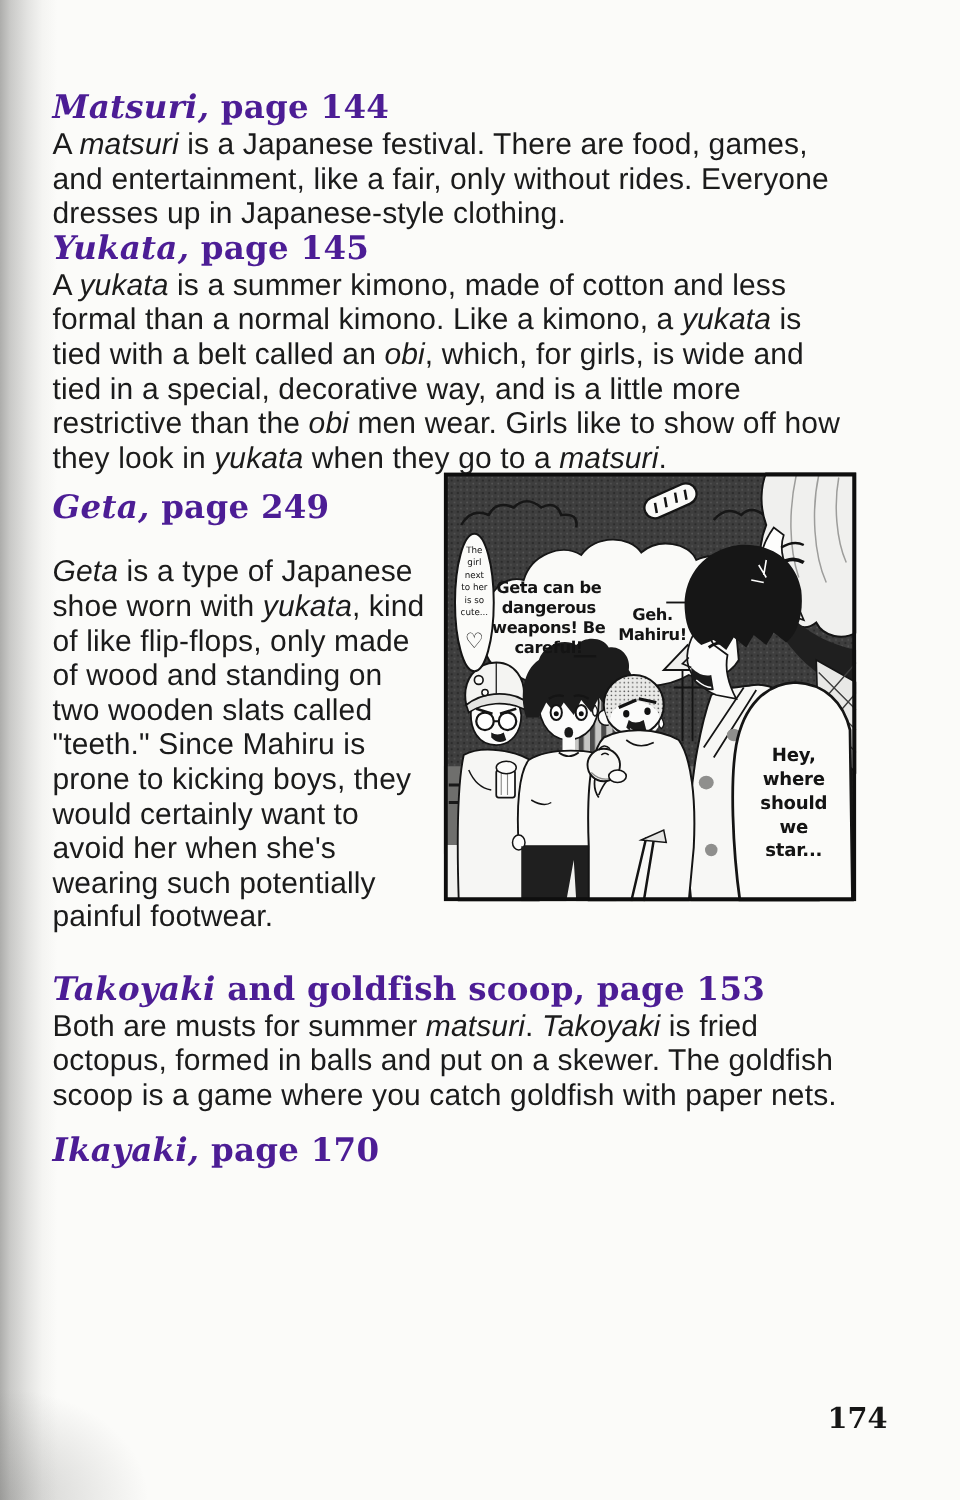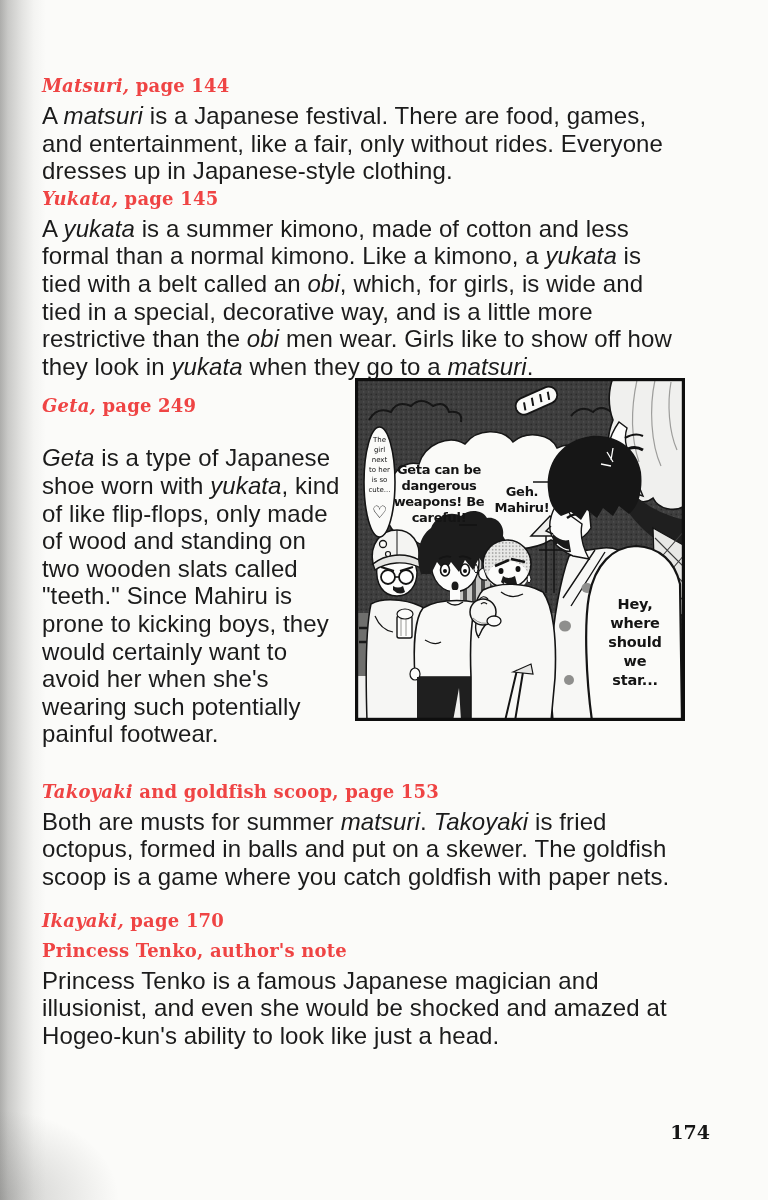--- a/index.html
+++ b/index.html
@@ -11,41 +11,41 @@
   .spine-shadow{
     position:absolute;left:0;top:0;bottom:0;width:46px;
     background:linear-gradient(90deg,#adadab 0px,#c9c9c7 8px,#e3e3e1 22px,#f4f4f2 34px,#fbfbf9 46px);
   }
   .corner-shade{
     position:absolute;left:0;bottom:0;width:120px;height:90px;
     background:radial-gradient(ellipse at 0% 100%, rgba(120,120,118,0.35), rgba(120,120,118,0) 70%);
   }
   .content{position:absolute;left:42px;top:72px;width:680px;}
   h2.shead{
-    font-family:"DejaVu Serif", serif;font-weight:700;font-size:18px;
-    line-height:28px;margin:12px 0 2px 0;color:#ef4444;letter-spacing:0.2px;
+    font-family:"DejaVu Serif", serif;font-weight:700;font-size:26px;
+    line-height:28px;margin:12px 0 2px 0;color:#4c1d95;letter-spacing:0.2px;
   }
   h2.shead:first-child{margin-top:0;}
   .hterm{font-style:italic;white-space:pre-wrap;}
   .hrest{white-space:pre-wrap;}
   p.body{font-size:24px;line-height:27.6px;margin:0;max-width:640px;letter-spacing:0.1px;}
   .it{font-style:italic;}
   section.geta{position:relative;min-height:332px;}
   section.geta p.body{width:303px;margin-top:24px;}
   .panel-wrap{position:absolute;left:313px;top:-14px;width:330px;height:343px;}
   .panel-wrap svg{display:block;}
   svg text{font-family:"DejaVu Sans", sans-serif;fill:#141414;}
   .bub-tiny{font-size:7px;font-weight:400;}
   .bub-heart{font-size:17px;font-weight:400;}
   .bub-warn{font-size:13px;font-weight:700;letter-spacing:-0.3px;}
   .bub-geh{font-size:13px;font-weight:700;letter-spacing:-0.3px;}
   .bub-hey{font-size:14.5px;font-weight:700;letter-spacing:-0.2px;}
   .page-number{
     position:absolute;right:58px;top:1121px;
-    font-family:"DejaVu Serif", serif;font-weight:700;font-size:19px;color:#161616;
+    font-family:"DejaVu Serif", serif;font-weight:700;font-size:23px;color:#161616;
   }
 </style>
 </head>
 <body>
 
 <div class="spine-shadow"></div>
 <div class="corner-shade"></div>
 
 <main class="content">
 
@@ -239,20 +239,16 @@
 
   <section>
     <h2 class="shead" style="margin-top:30px"><span class="hterm">Takoyaki</span><span class="hrest"> and goldfish scoop, page 153</span></h2>
     <p class="body"><span>Both are musts for summer </span><span class="it">matsuri</span><span>. </span><span class="it">Takoyaki</span><span> is fried octopus, formed in balls and put on a skewer. The goldfish scoop is a game where you catch goldfish with paper nets.</span></p>
   </section>
 
   <section>
     <h2 class="shead" style="margin-top:16px"><span class="hterm">Ikayaki,</span><span class="hrest"> page 170</span></h2>
   </section>
 
-  <section>
-    <h2 class="shead"><span class="hterm"></span><span class="hrest">Princess Tenko, author's note</span></h2>
-    <p class="body"><span>Princess Tenko is a famous Japanese magician and illusionist, and even she would be shocked and amazed at Hogeo-kun's ability to look like just a head.</span></p>
-  </section>
 
 </main>
 
 <div class="page-number">174</div>
 
 </body></html>

